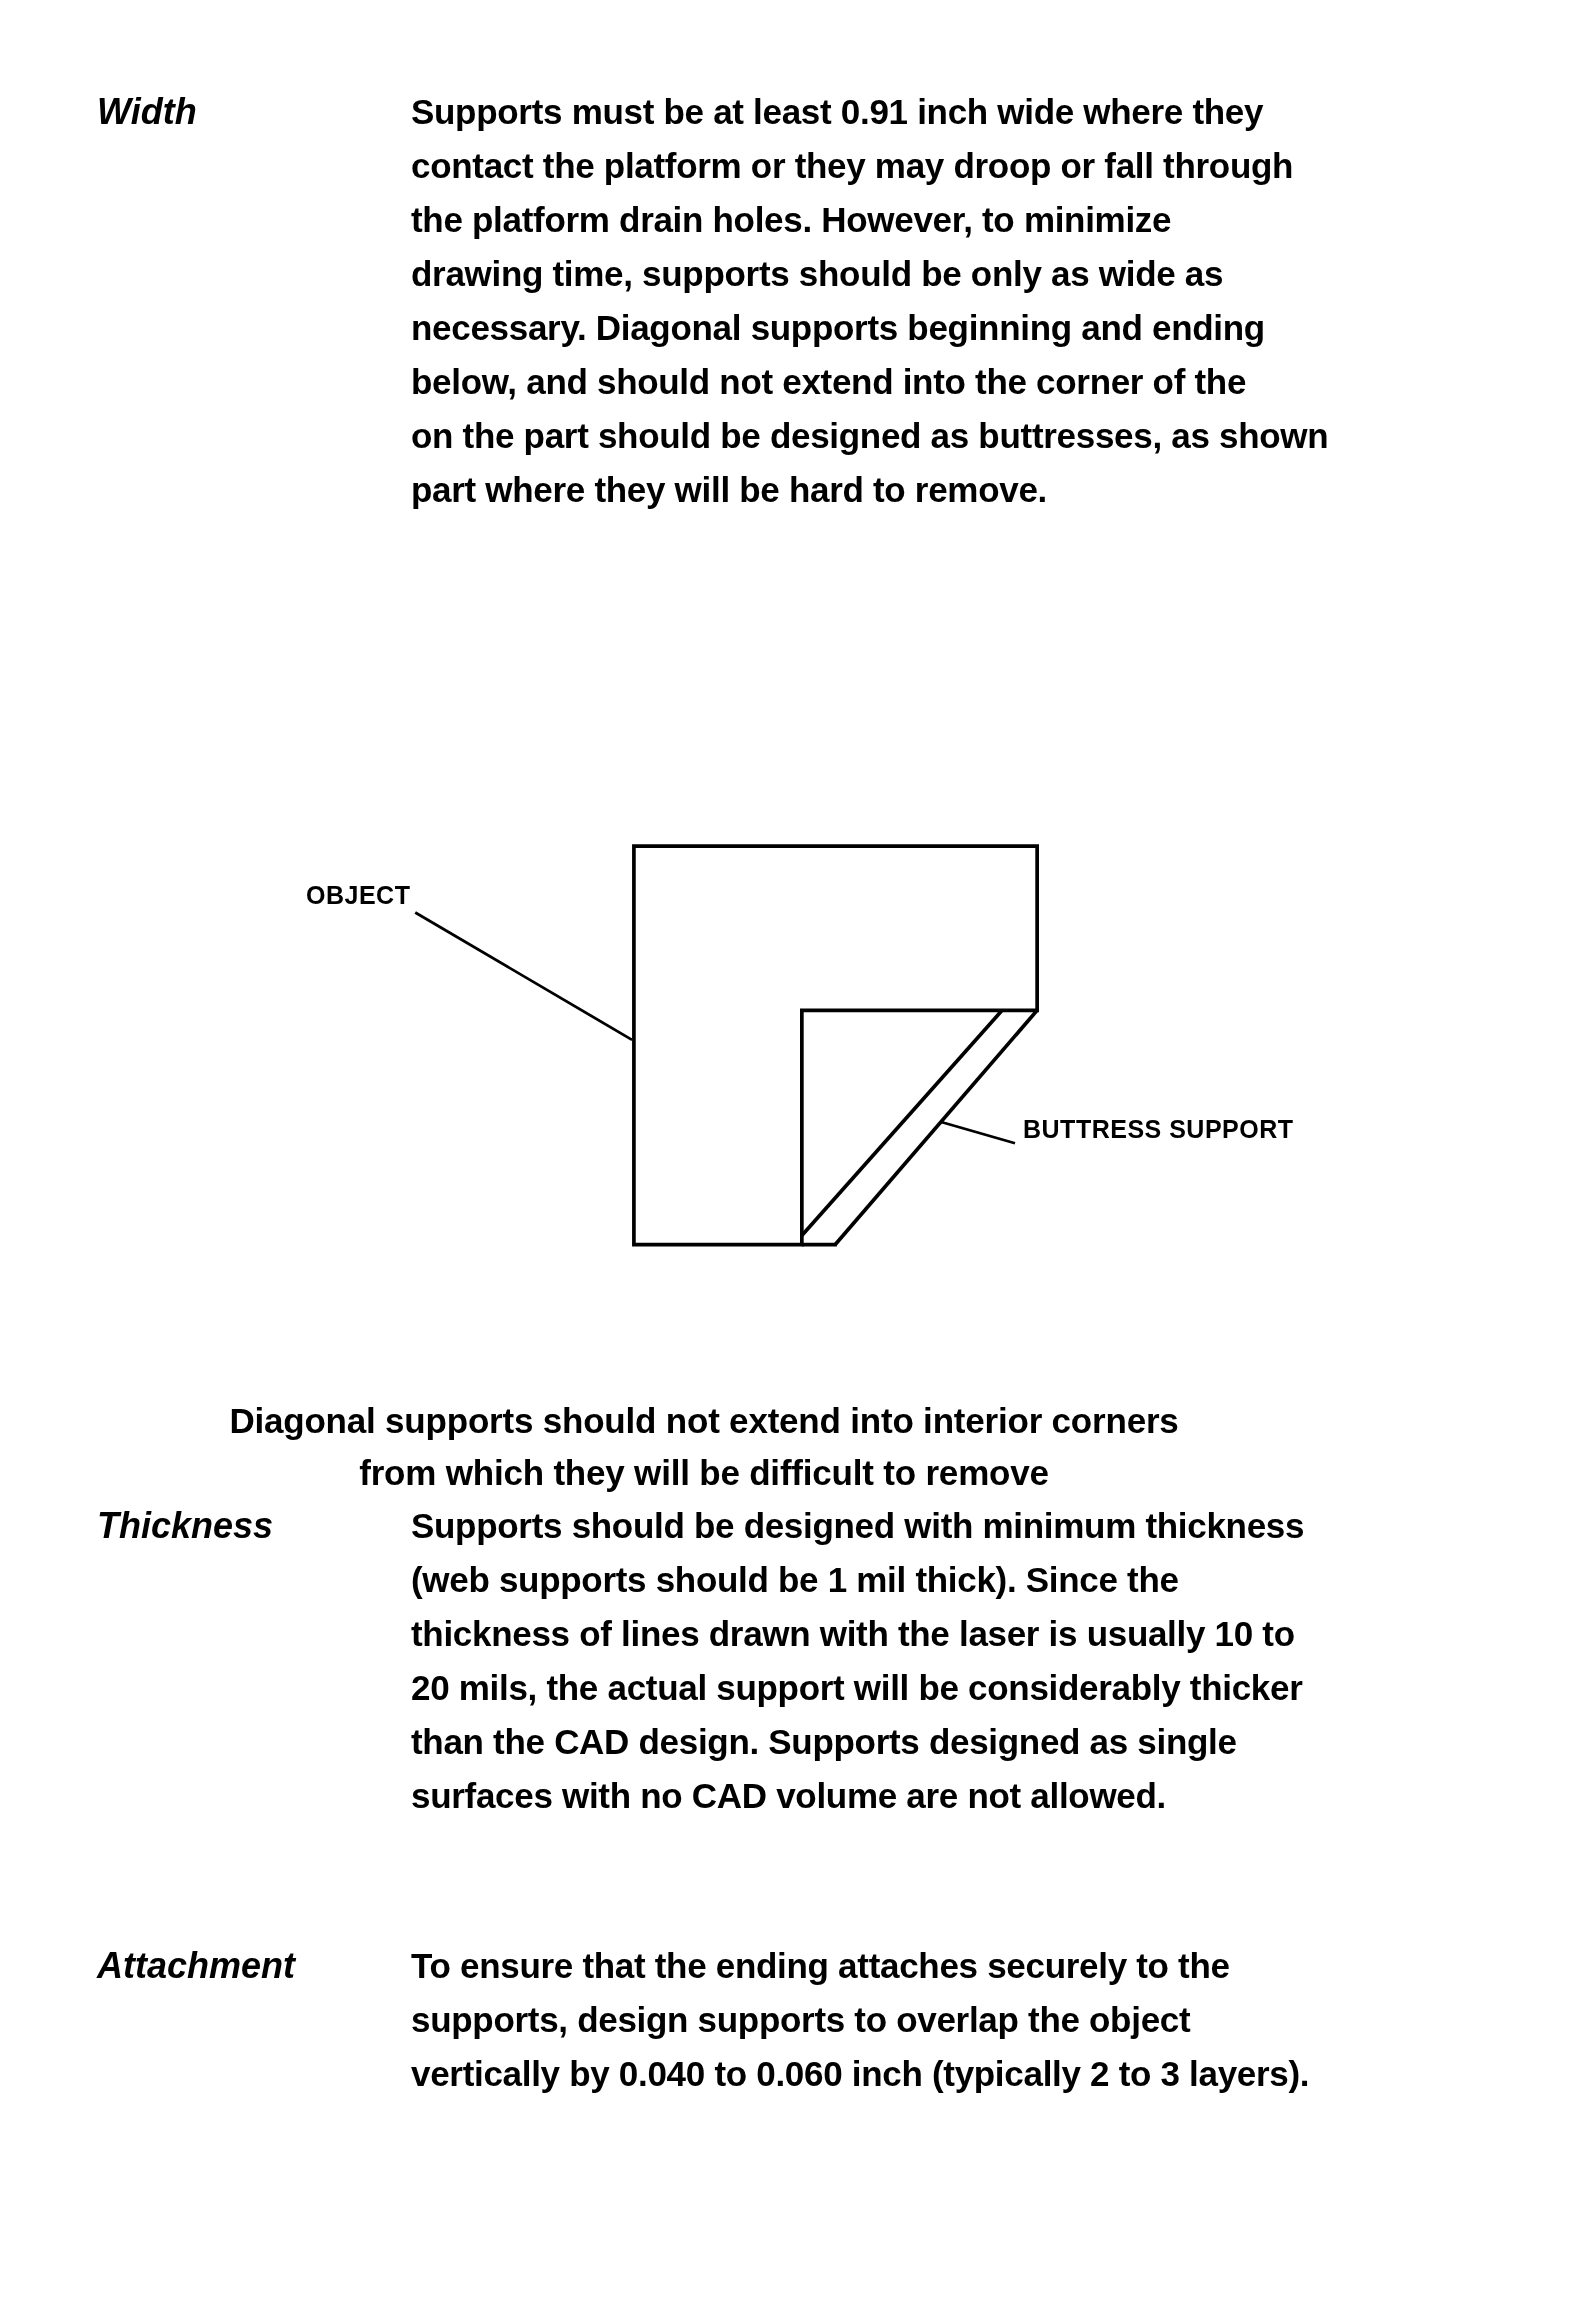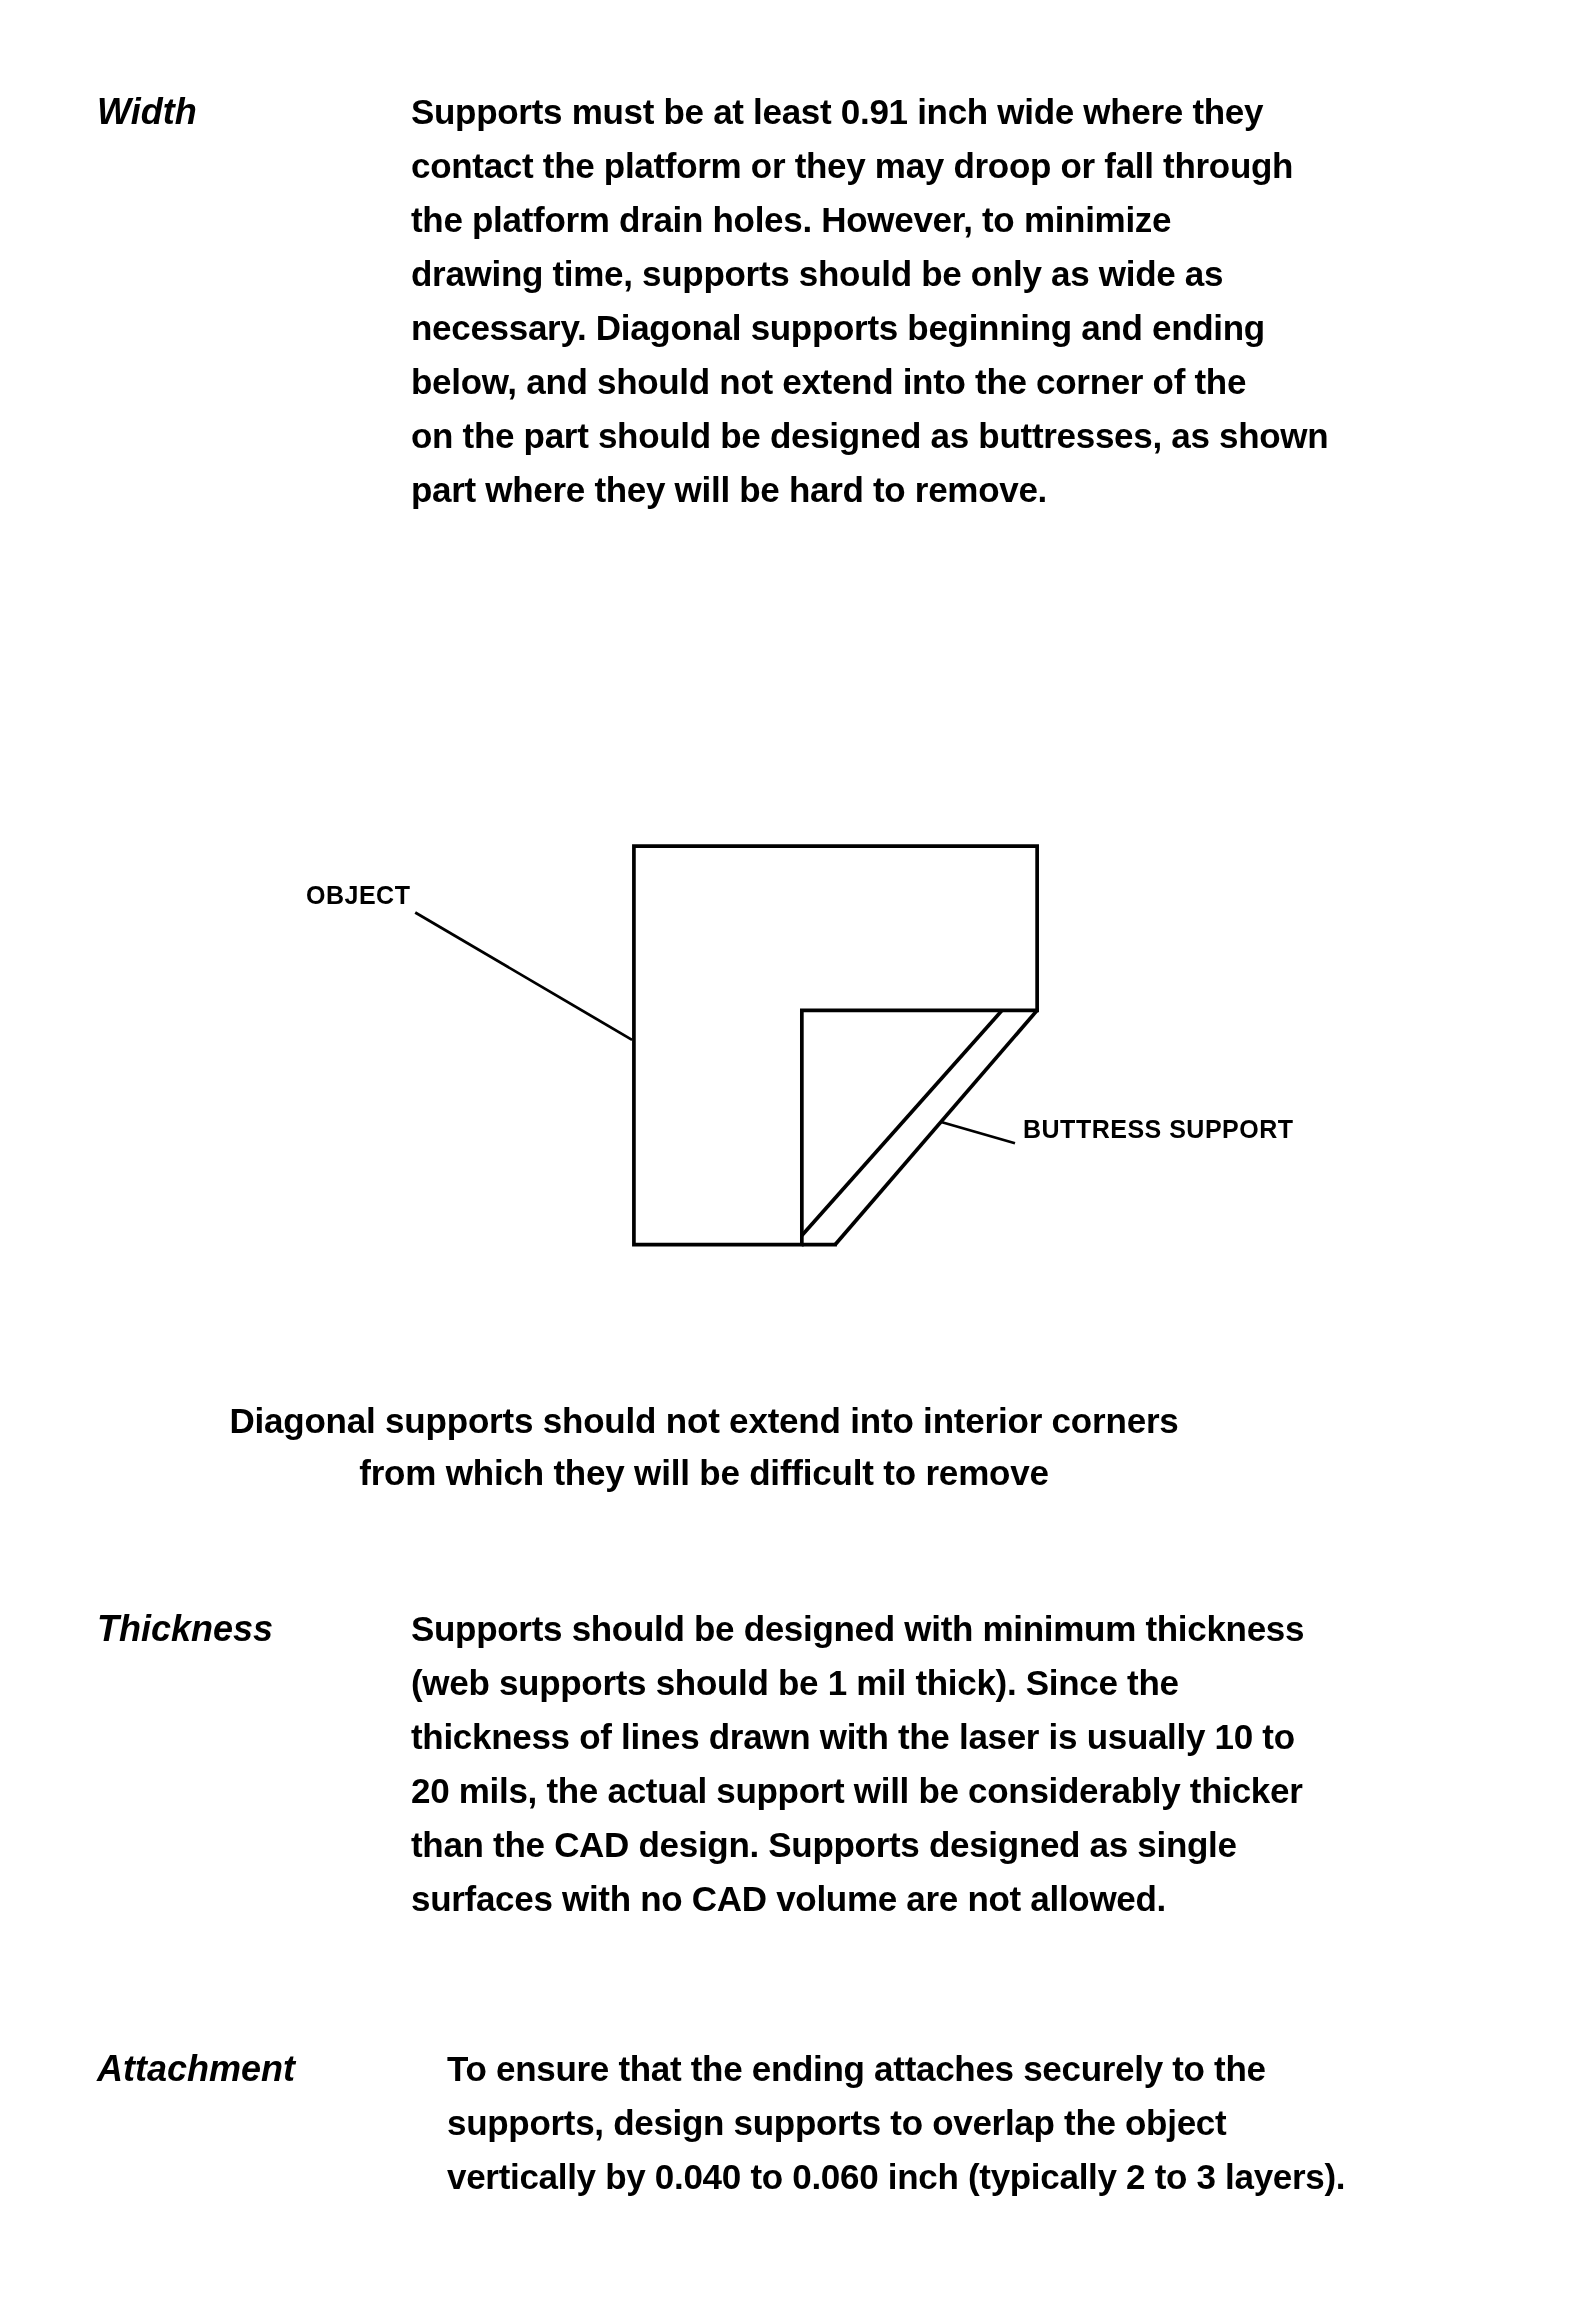--- a/index.html
+++ b/index.html
@@ -47,22 +47,22 @@
     white-space:nowrap;
   }
   .caption{
     margin-top:32px;
     text-align:center;
     font-weight:700;
     font-size:35px;
     line-height:52px;
     letter-spacing:-0.2px;
   }
-  .sec-thickness{margin-top:103px;}
-  .sec-attachment{margin-top:116px;gap:36px;}
+  .sec-thickness{}
+  .sec-attachment{margin-top:116px;}
 </style>
 </head>
 <body>
 
 <div class="page">
 
   <div class="section">
     <div class="side-label">Width</div>
     <div class="body-col">
       <div>Supports must be at least 0.91 inch wide where they</div>

